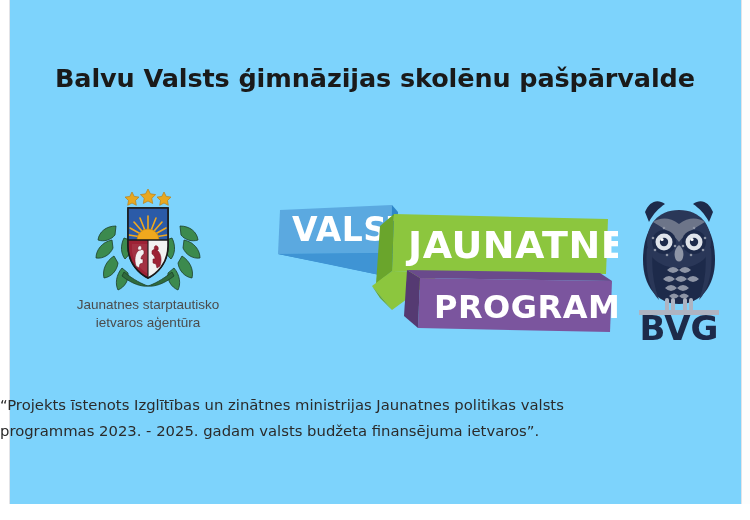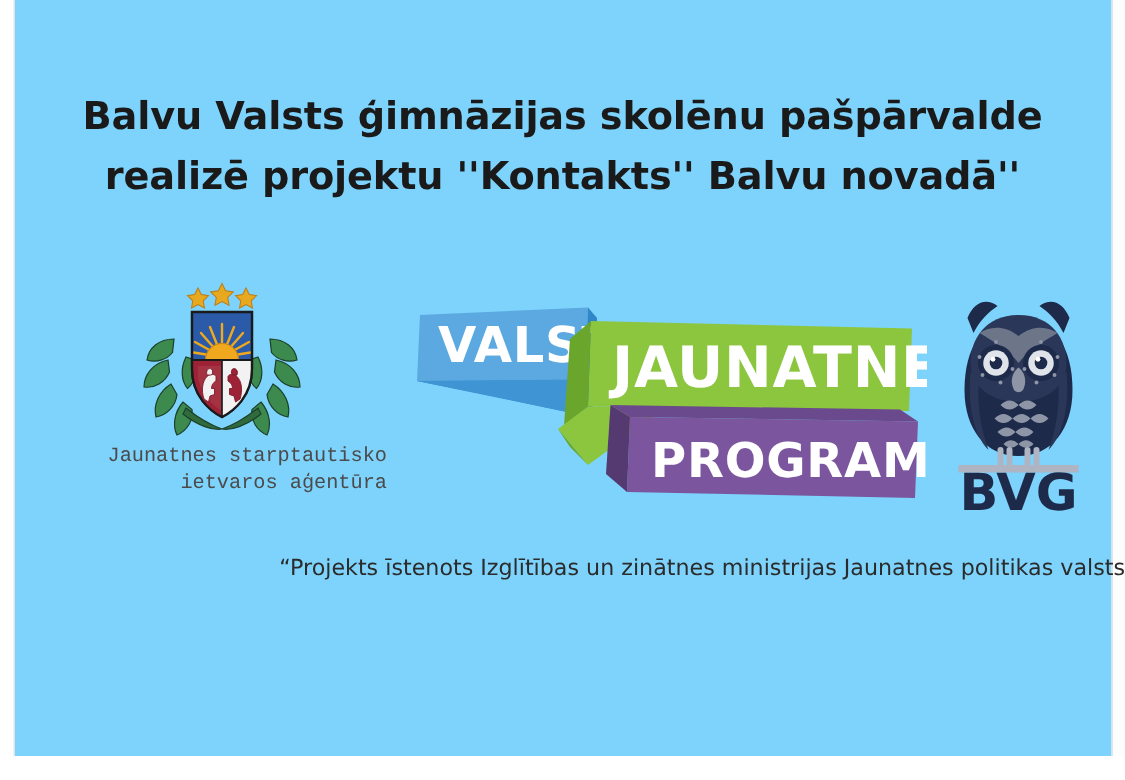--- a/index.html
+++ b/index.html
@@ -65,22 +65,22 @@
   .jspa-arms {
     position: absolute;
     left: 50%; top: 2px;
     transform: translateX(-50%);
     width: 116px; height: 112px;
   }
   .jspa-caption {
     position: absolute;
     left: 0; top: 118px;
     width: 220px;
-    text-align: right;
-    font-family: Liberation Mono, monospace;
+    text-align: center;
+    font-family: Liberation Sans, sans-serif;
     font-size: 13.5px;
     line-height: 18px;
     color: #4b4b4b;
   }
 
   
   .vjp {
     position: absolute;
     left: 268px; top: 14px;
     width: 350px; height: 142px;
@@ -96,43 +96,42 @@
   .bvg {
     position: absolute;
     left: 619px; top: 4px;
     width: 120px; height: 160px;
   }
   .bvg svg { display: block; }
 
   
   .quote-block {
     position: absolute;
-    left: 0; top: 366px;
-    width: 750px;
-    text-align: right;
+    left: 0; top: 392px;
+    width: 750px;
+    text-align: left;
   }
   .quote-line {
     font-family: "DejaVu Sans", sans-serif;
     font-size: 14.8px;
     line-height: 26px;
     color: #2b2b2b;
     white-space: nowrap;
   }
 </style>
 </head>
 <body>
 
 <div id="page">
 
   <div class="edge-left"></div>
   <div class="edge-right"></div>
 
   <div class="title-block">
     <div class="title-line">Balvu Valsts ģimnāzijas skolēnu pašpārvalde</div>
-    <div class="title-line">realizē projektu ''Kontakts'' Balvu novadā''</div>
   </div>
 
   <div class="logo-row">
 
     <div class="jspa">
       <div class="jspa-arms">
         <svg viewBox="0 0 116 112" width="116" height="112" xmlns="http://www.w3.org/2000/svg">
 
           <g fill="#e8a820" stroke="#b8801a" stroke-width="0.7">
             <path d="M42 12 l2.2 4.4 4.8 .7 -3.5 3.4 .8 4.8 -4.3-2.3 -4.3 2.3 .8-4.8 -3.5-3.4 4.8-.7z"></path>
@@ -278,15 +277,16 @@
         </g>
 
         <text x="60" y="158" text-anchor="middle" font-family="DejaVu Sans, sans-serif" font-weight="bold" font-size="34" fill="#1d2a4a">BVĢ</text>
       </svg>
     </div>
 
   </div>
 
   <div class="quote-block">
     <div class="quote-line">“Projekts īstenots Izglītības un zinātnes ministrijas Jaunatnes politikas valsts</div>
+    <div class="quote-line">programmas 2023. - 2025. gadam valsts budžeta finansējuma ietvaros”.</div>
   </div>
 
 </div>
 
 </body></html>

